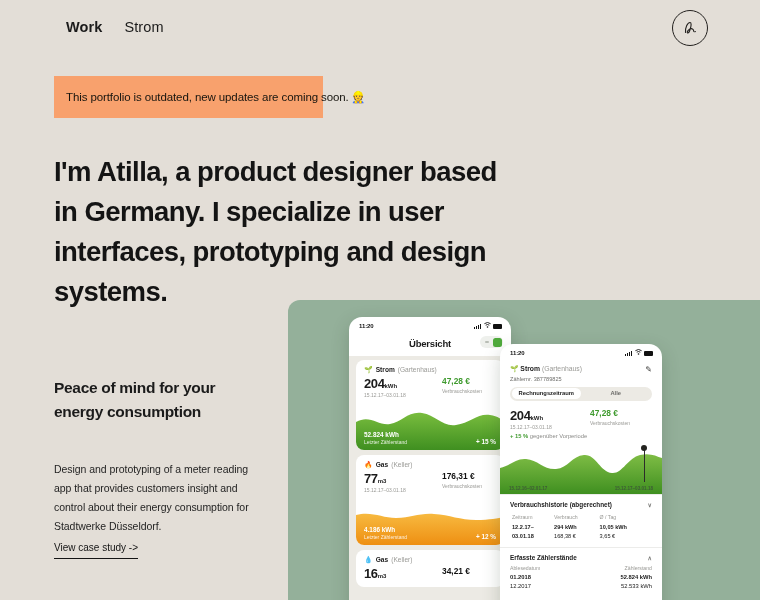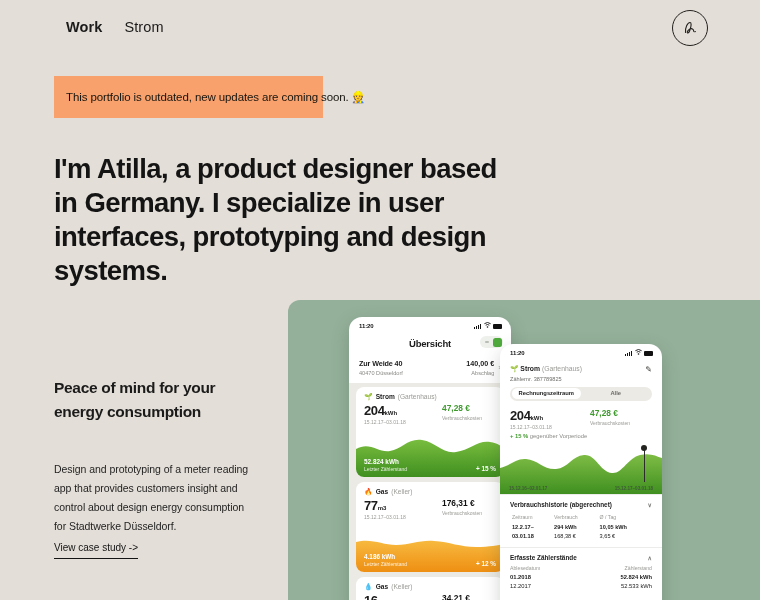--- a/index.html
+++ b/index.html
@@ -66,21 +66,21 @@
   }
   .banner-emoji { font-size: 11.5px; margin-left: 3px; }
 
   
   .hero {
     position: absolute;
     left: 54px;
     top: 152px;
     width: 470px;
     font-size: 27.5px;
-    line-height: 34px;
+    line-height: 40px;
     letter-spacing: -.55px;
     color: #141414;
   }
 
   
   .project-card {
     position: absolute;
     left: 288px;
     top: 300px;
     width: 490px;
@@ -351,33 +351,20 @@
     </div>
 
     <div class="phone-title">
       <span>Übersicht</span>
       <span class="toggle-pill">
         <span class="dash"></span>
         <span class="knob"></span>
       </span>
     </div>
 
-    <div class="addr-row">
-      <div>
-        <div class="addr-main">Zur Weide 40</div>
-        <div class="addr-sub">40470 Düsseldorf</div>
-      </div>
-      <div style="display:flex;align-items:center;">
-        <div>
-          <div class="addr-amt">140,00 €</div>
-          <div class="addr-amt-sub">Abschlag</div>
-        </div>
-        <span class="chev">›</span>
-      </div>
-    </div>
 
     <div class="scroll-bg">
 
       <div class="meter-card">
         <div class="mc-head">
           <span class="dot-ic">🌱</span>
           <b>Strom</b>
           <span class="sub">(Gartenhaus)</span>
         </div>
         <div class="mc-body">
@@ -590,14 +577,14 @@
           <span>12.2017</span>
           <span>52.533 kWh</span>
         </div>
       </div>
     </div>
 
   </div>
 </div>
 
 <h2 class="proj-title">Peace of mind for your energy consumption</h2>
-<p class="proj-desc">Design and prototyping of a meter reading app that provides customers insight and control about design energy consumption for Stadtwerke Düsseldorf.</p>
+<p class="proj-desc">Design and prototyping of a meter reading app that provides customers insight and control about their energy consumption for Stadtwerke Düsseldorf.</p>
 <a class="proj-link" href="#">View case study -&gt;</a>
 
 </body></html>

